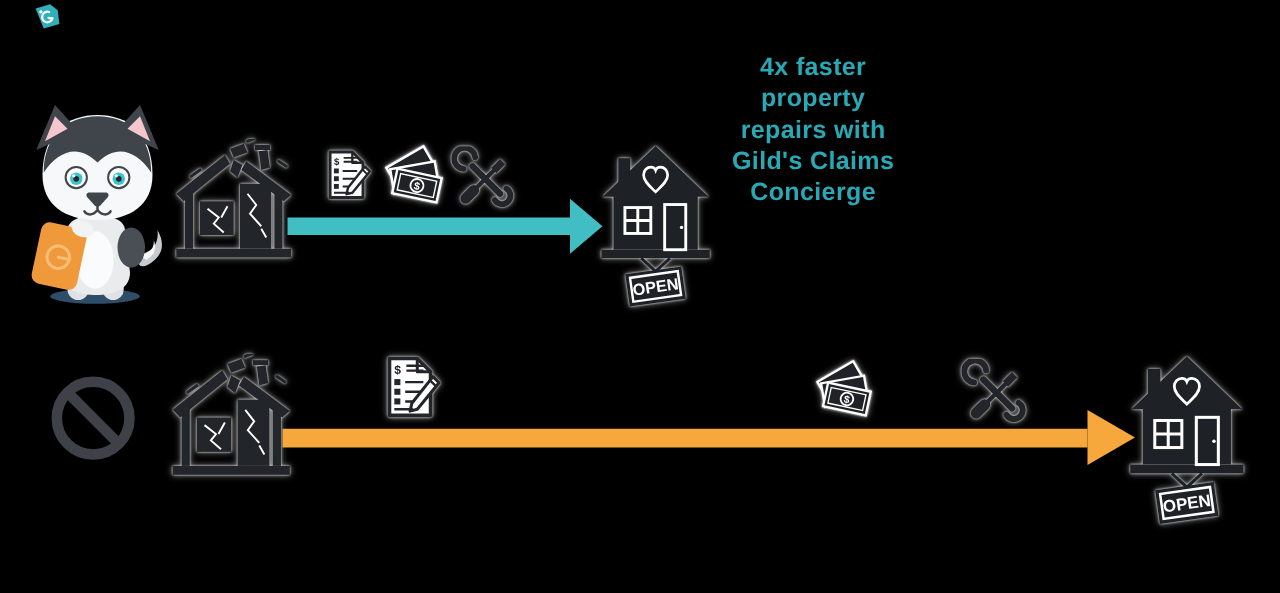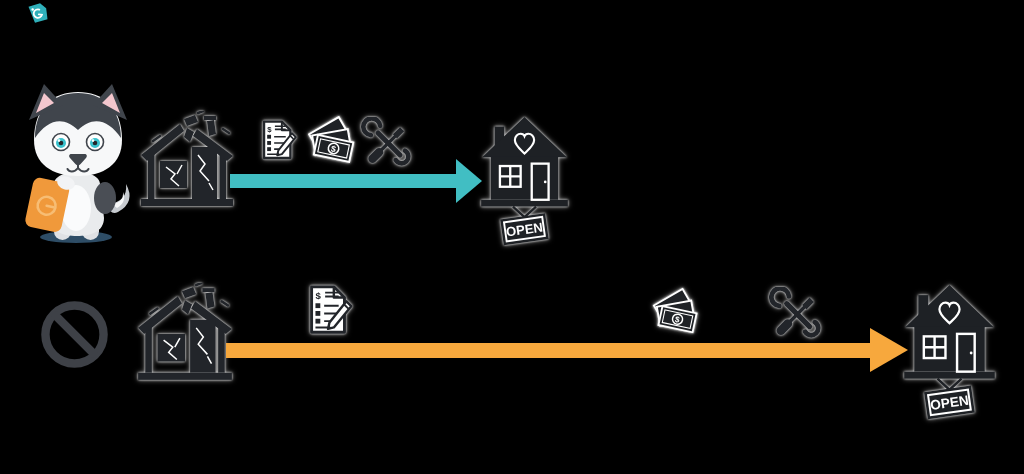--- a/index.html
+++ b/index.html
@@ -154,20 +154,27 @@
     <rect x="57.5" y="51.5" width="17.5" height="37.5" stroke="#FFFFFF" stroke-width="2.4" fill="none"></rect>
     <circle cx="71.5" cy="70.5" r="1.4" fill="#FFFFFF"></circle>
     <path d="M38,96 L50,107 M62,96 L50,107" stroke="#1E2125" stroke-width="2.5"></path>
     <g transform="rotate(-8 50 120)">
       <rect x="26.5" y="106" width="47" height="27" fill="#1E2125"></rect>
       <rect x="30" y="109.5" width="40" height="20" fill="none" stroke="#FFFFFF" stroke-width="2"></rect>
       <text x="50" y="124.5" font-size="13.5" font-weight="bold" fill="#FFFFFF" text-anchor="middle">OPEN</text>
     </g>
   </svg>
 
+  <div class="abs caption">
+    <span>4x faster</span>
+    <span>property</span>
+    <span>repairs with</span>
+    <span>Gild's Claims</span>
+    <span>Concierge</span>
+  </div>
 
   <svg class="abs" style="left:37px;top:296px" width="75" height="77" viewBox="0 0 80 80">
     <circle cx="40" cy="40" r="31" fill="none" stroke="#3E4147" stroke-width="9"></circle>
     <path d="M18,18 L62,62" stroke="#3E4147" stroke-width="9"></path>
   </svg>
 
   <svg class="abs glow" style="left:134px;top:283px" width="102" height="104" viewBox="0 0 100 102">
     <g fill="#22252A">
       <rect x="4" y="88" width="92" height="7"></rect>
       <rect x="11" y="41" width="6.5" height="47"></rect>

